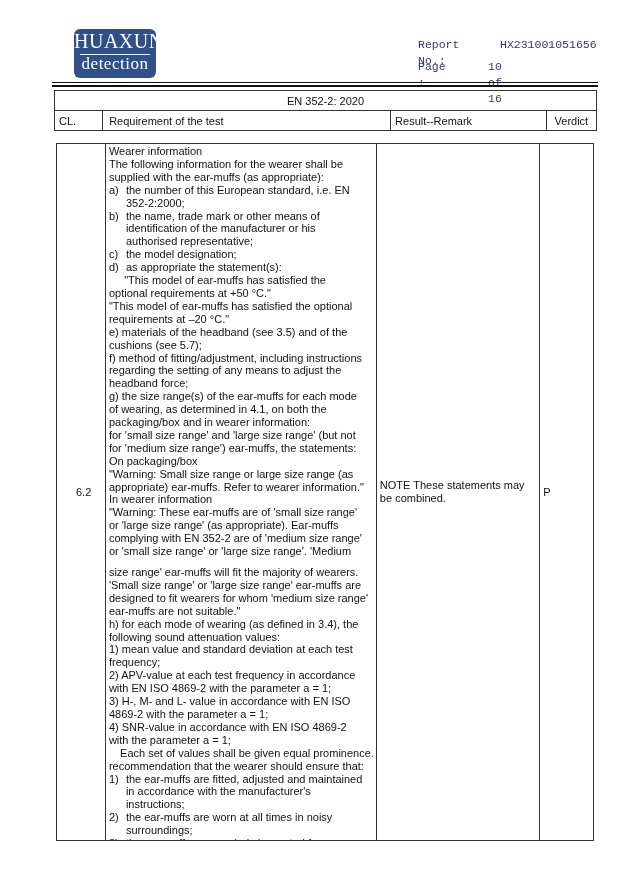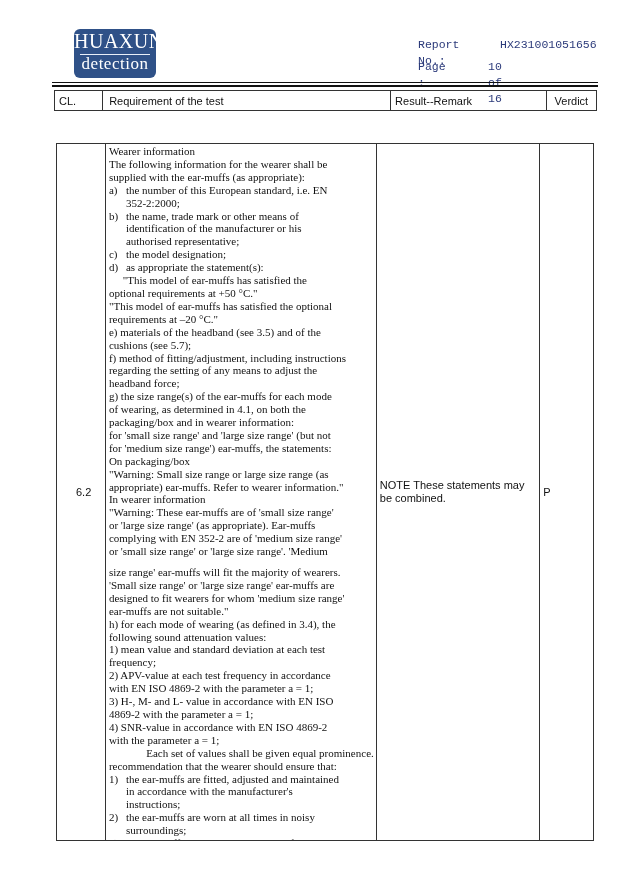--- a/index.html
+++ b/index.html
@@ -36,21 +36,21 @@
     .hdr-table .c-res { width: 168px; }
     .hdr-table .c-ver { width: 52px; text-align: center; padding-left: 0 !important; }
 
     .body-table { left: 56px; top: 143px; width: 538px; height: 697px; }
     .body-table td { height: 697px; }
     .body-table .b-cl { width: 49px; vertical-align: middle; padding-left: 19px; }
     .body-table .b-req { width: 271px; padding: 1px 2px 0 3px; overflow: hidden; }
     .body-table .b-res { width: 164px; vertical-align: middle; padding-left: 3px; }
     .body-table .b-ver { width: 54px; vertical-align: middle; padding-left: 3px; }
 
-    .req-wrap { height: 695px; overflow: hidden; font-family: Liberation Serif, serif; }
+    .req-wrap { height: 695px; overflow: hidden; }
     .ln { display: block; font-size: 11px; line-height: 12.9px; white-space: nowrap; }
     .item { display: flex; font-size: 11px; line-height: 12.9px; }
     .item .mk { width: 17px; flex: none; }
     .item .tx { flex: 1; white-space: pre-line; }
     .remark { font-size: 11px; line-height: 13px; }
     .verdict { font-size: 11px; }
   </style>
 </head>
 <body>
 
@@ -69,20 +69,23 @@
     <span class="lbl">Page :</span>
     <span class="val">10 of 16</span>
   </div>
 </div>
 
 <div class="dbl-rule-thin"></div>
 <div class="dbl-rule-thick"></div>
 
 <table class="hdr-table">
   <tbody>
+      <tr class="std-row">
+    <td colspan="4">EN 352-2: 2020</td>
+  </tr>
   <tr class="col-row">
     <td class="c-cl">CL.</td>
     <td class="c-req">Requirement of the test</td>
     <td class="c-res">Result--Remark</td>
     <td class="c-ver">Verdict</td>
   </tr>
 </tbody>
   </table>
 
 <table class="body-table">

